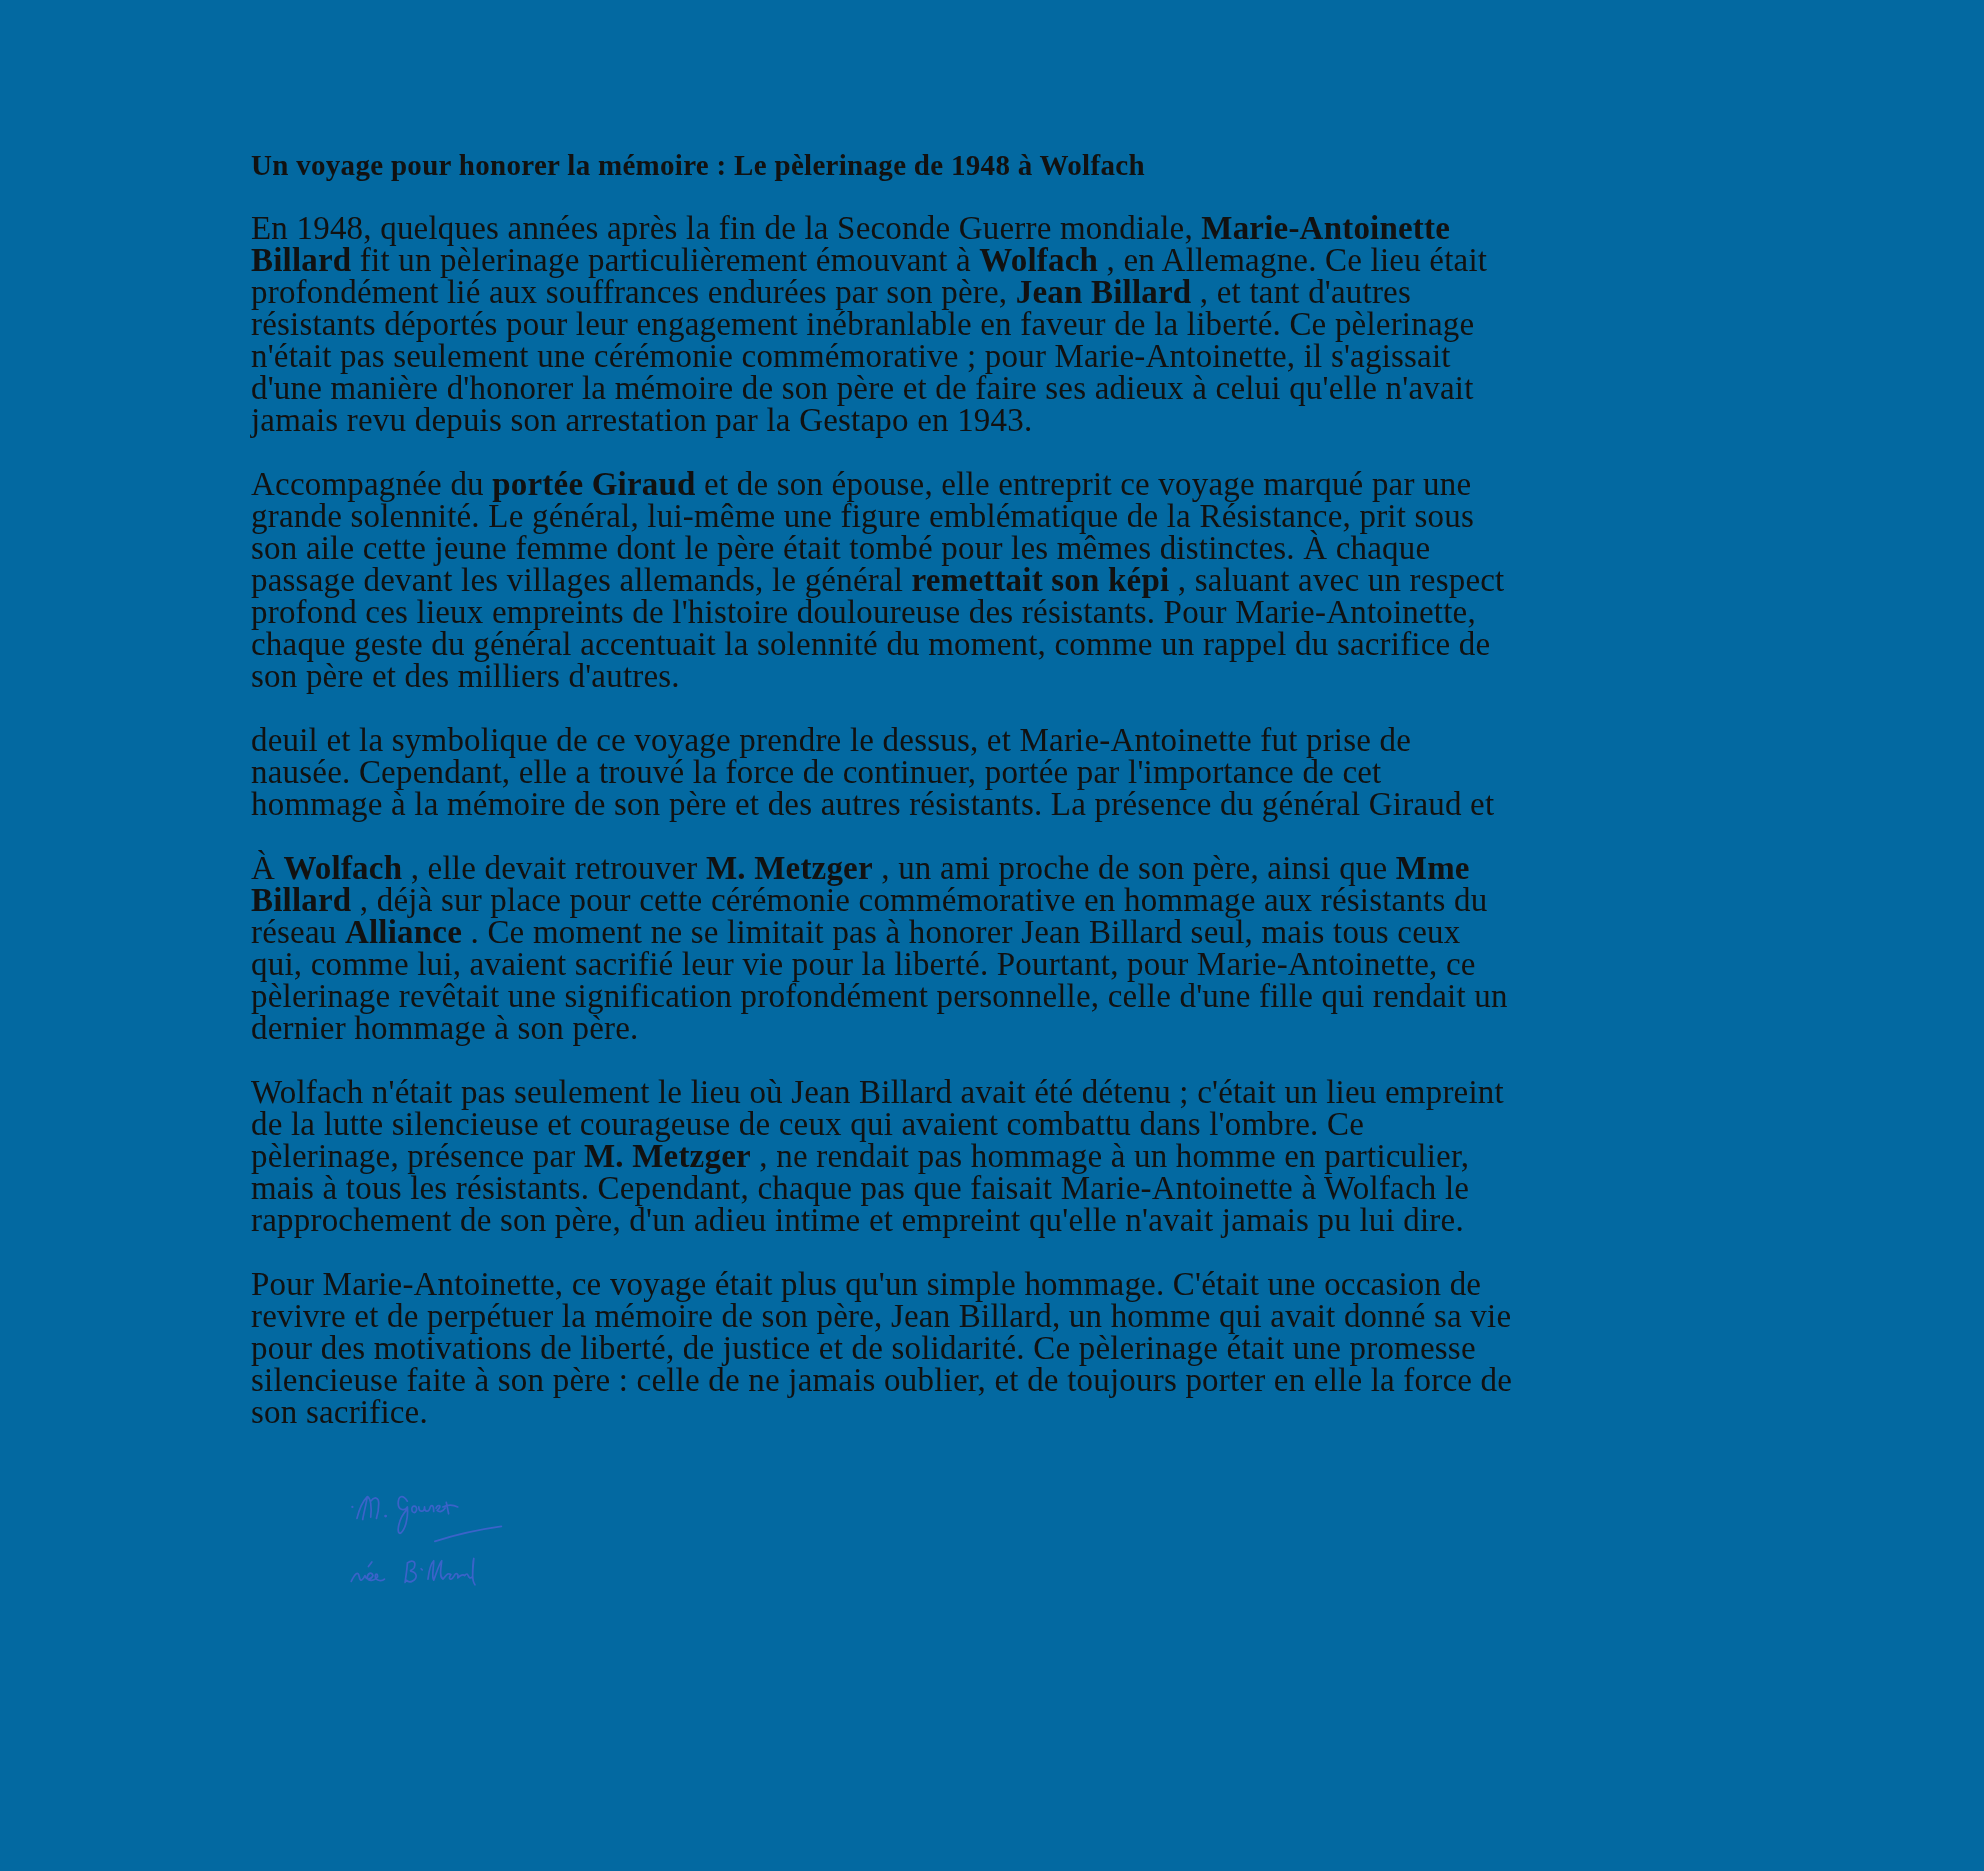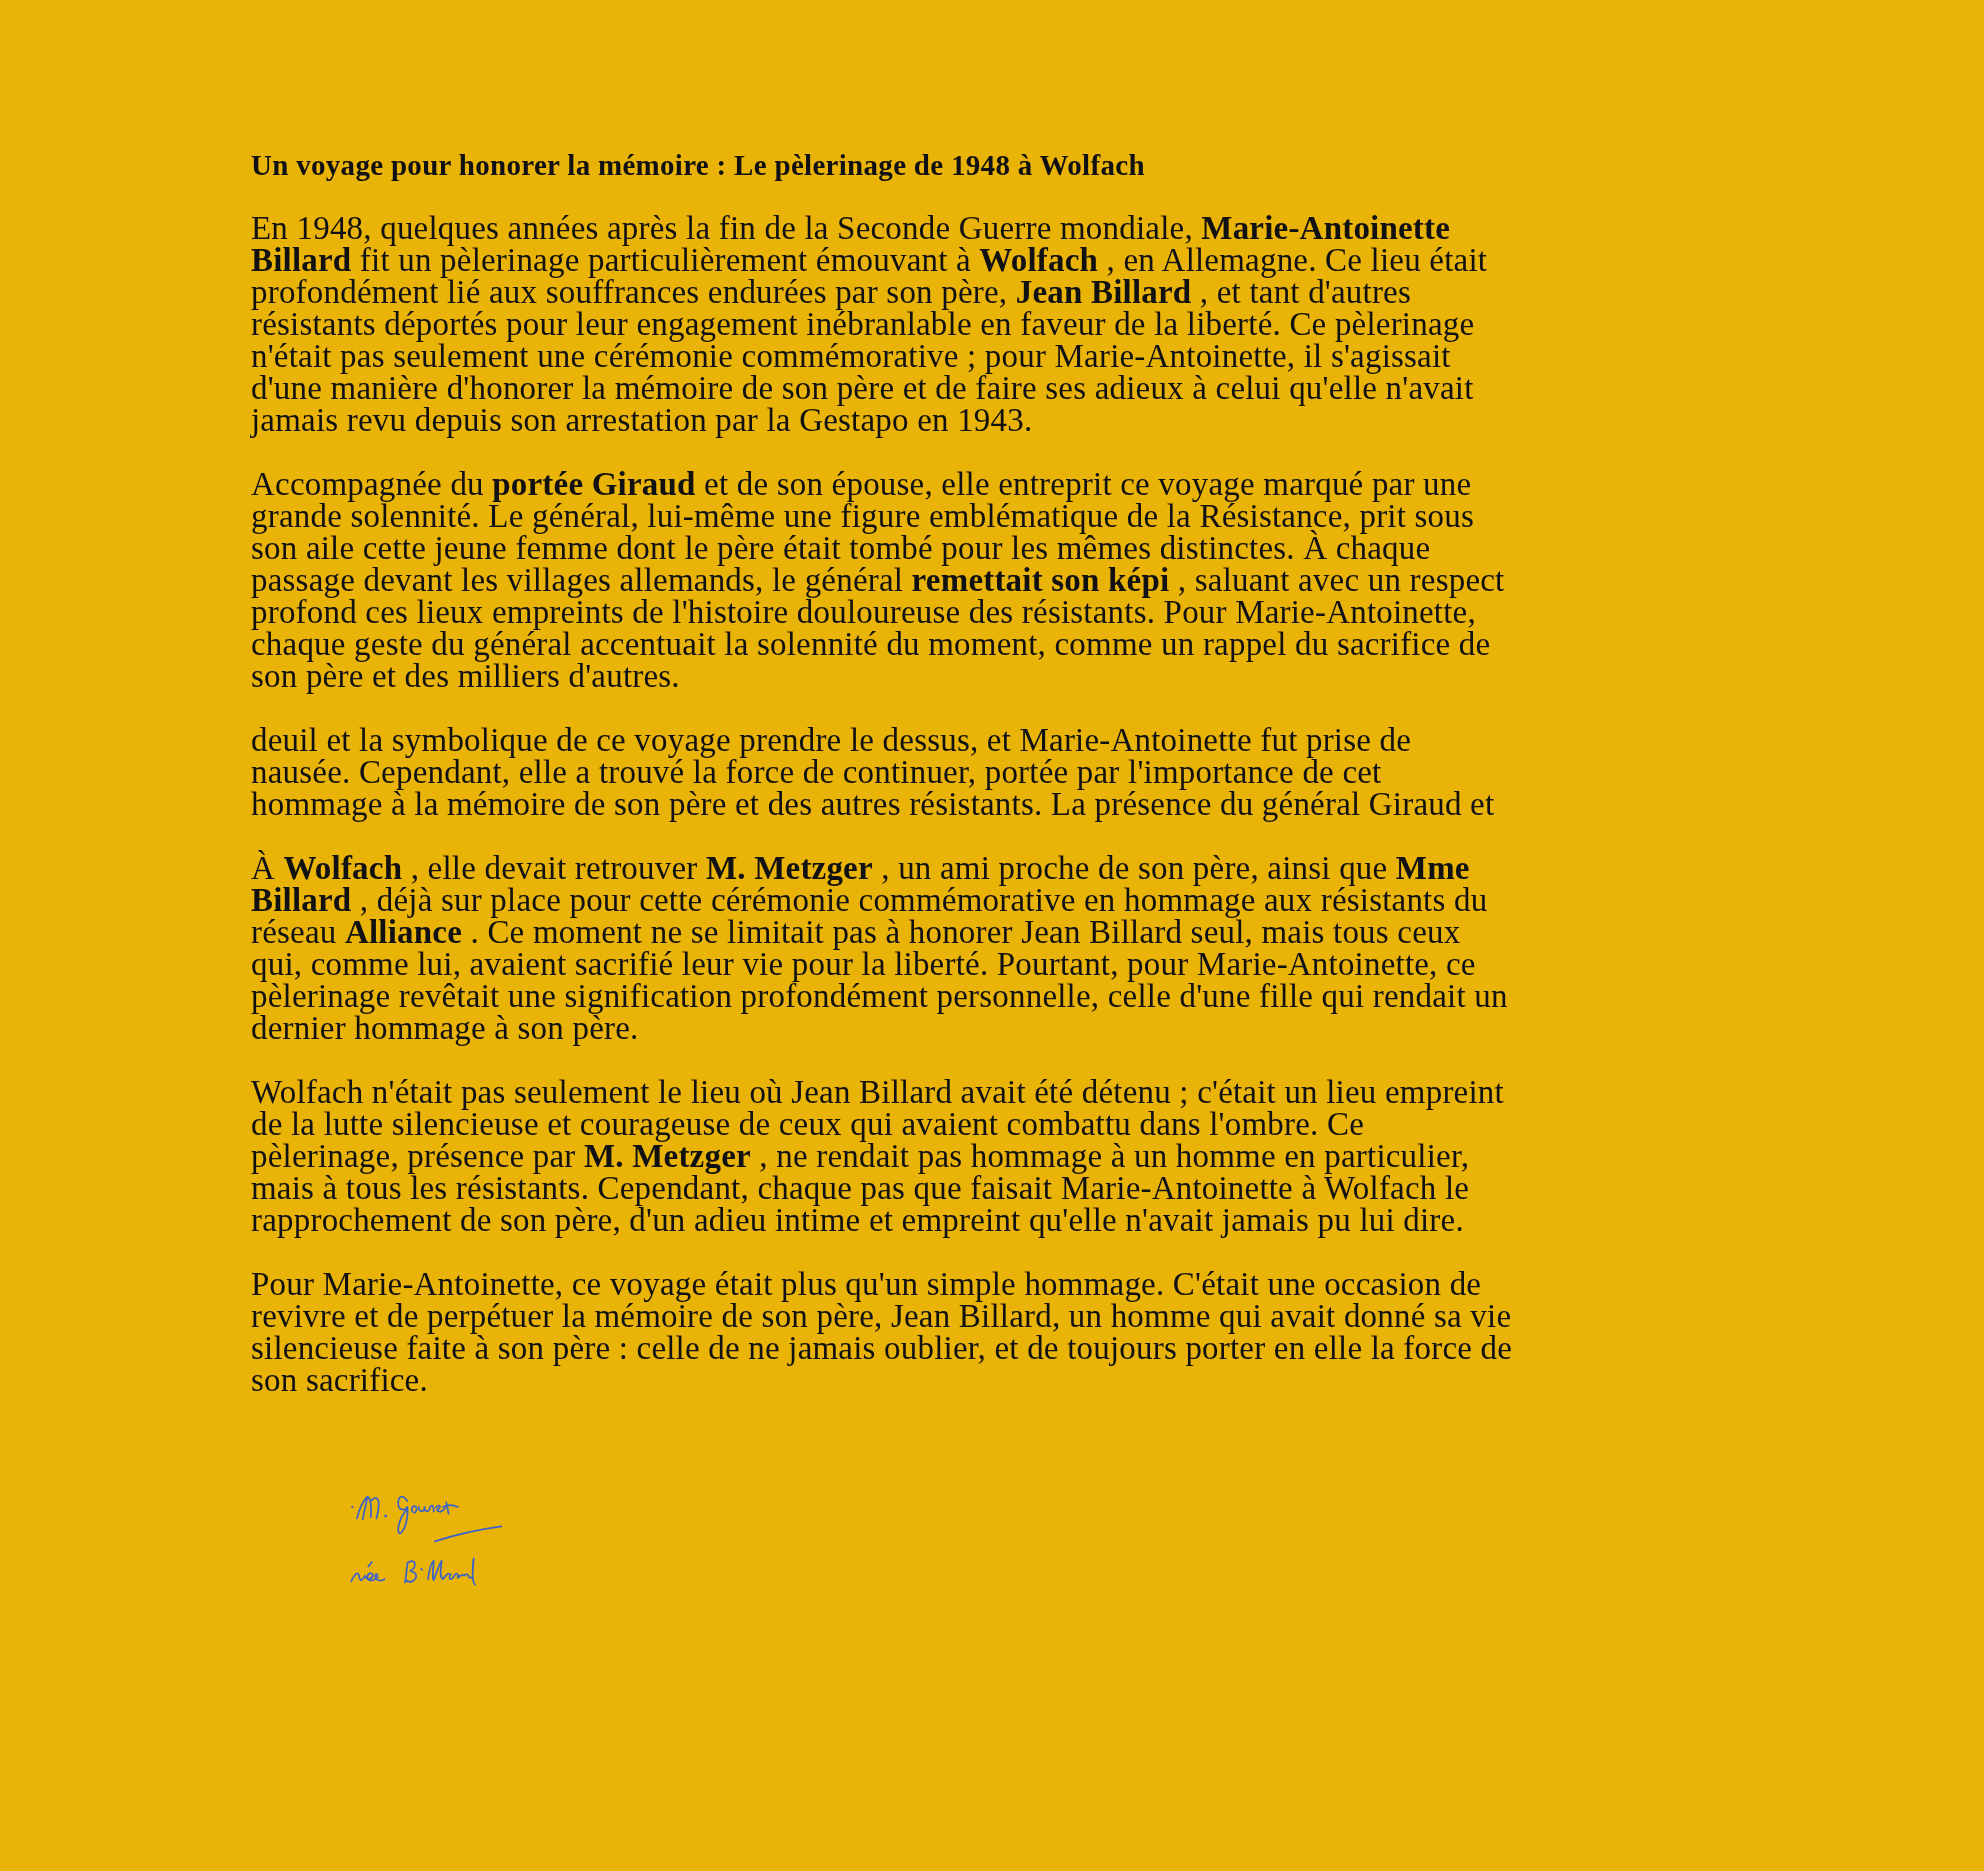--- a/index.html
+++ b/index.html
@@ -12,21 +12,21 @@
     height: 1871px;
     position: relative;
     overflow: hidden;
     font-family: "Liberation Serif", "DejaVu Serif", serif;
     color: #111111;
   }
   .page {
     position: absolute;
     left: 0; top: 0;
     width: 1985px; height: 1871px;
-    background: #eab308;
+    background: #0369a1;
   }
   .doc {
     position: absolute;
     left: 251px;
     top: 148px;
     width: 1493px;
   }
   .title {
     font-family: "Liberation Serif", "DejaVu Serif", serif;
     font-weight: bold;
@@ -103,20 +103,21 @@
         <div class="para">
           <div class="line"><span>Wolfach n'était pas seulement le lieu où Jean Billard avait été détenu ; c'était un lieu empreint</span></div>
           <div class="line"><span>de la lutte silencieuse et courageuse de ceux qui avaient combattu dans l'ombre. Ce</span></div>
           <div class="line"><span>pèlerinage, présence par </span><b>M. Metzger</b><span> , ne rendait pas hommage à un homme en particulier,</span></div>
           <div class="line"><span>mais à tous les résistants. Cependant, chaque pas que faisait Marie-Antoinette à Wolfach le</span></div>
           <div class="line"><span>rapprochement de son père, d'un adieu intime et empreint qu'elle n'avait jamais pu lui dire.</span></div>
         </div>
         <div class="para">
           <div class="line"><span>Pour Marie-Antoinette, ce voyage était plus qu'un simple hommage. C'était une occasion de</span></div>
           <div class="line"><span>revivre et de perpétuer la mémoire de son père, Jean Billard, un homme qui avait donné sa vie</span></div>
+          <div class="line"><span>pour des motivations de liberté, de justice et de solidarité. Ce pèlerinage était une promesse</span></div>
           <div class="line"><span>silencieuse faite à son père : celle de ne jamais oublier, et de toujours porter en elle la force de</span></div>
           <div class="line"><span>son sacrifice.</span></div>
         </div>
       </div>
   </div>
 
   <div class="signature">
     <svg viewBox="0 0 300 220">
 
       <g fill="none" stroke-linecap="round" stroke-linejoin="round">

